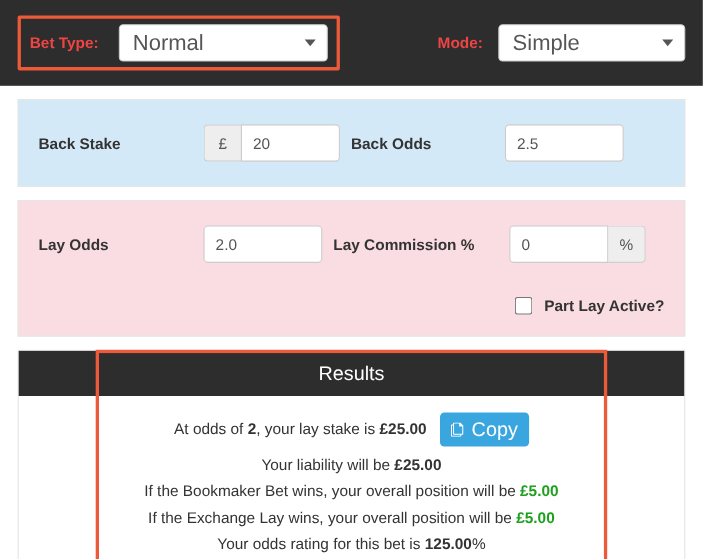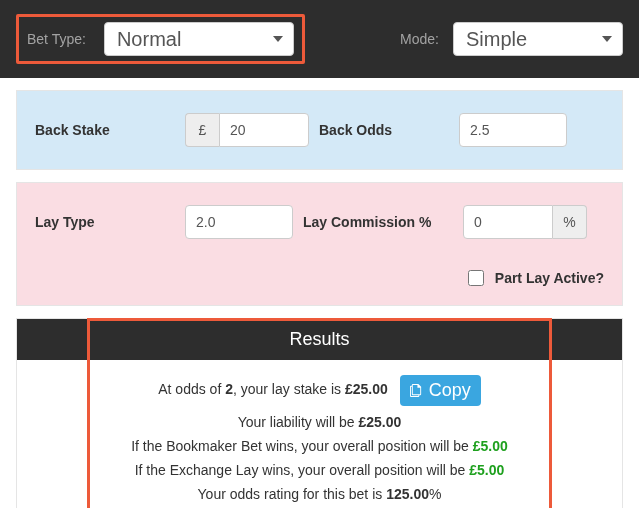--- a/index.html
+++ b/index.html
@@ -12,22 +12,22 @@
   }
   .page { width: 639px; }
   .topbar {
     background: #2d2d2d;
     padding: 14px 16px;
     display: flex;
     align-items: center;
     gap: 10px;
   }
   .topbar .label {
-    color: #a3a3a3;
-    font-weight: normal;
+    color: #ef4444;
+    font-weight: bold;
     font-size: 14px;
   }
   .select {
     position: relative;
     background: #fff;
     border: 1px solid #ccc;
     border-radius: 4px;
     height: 34px;
     display: flex;
     align-items: center;
@@ -180,21 +180,21 @@
         <span class="addon">£</span>
         <input class="text-input w90" value="20" style="">
       </div>
       <span class="field-label mid">Back Odds</span>
       <input class="text-input w120" value="2.5" style="">
     </div>
   </div>
 
   <div class="panel pink">
     <div class="row">
-      <span class="field-label">Lay Type</span>
+      <span class="field-label">Lay Odds</span>
       <input class="text-input w120" style="margin-right: 0px;" value="2.0">
       <span class="field-label mid" style="flex:0 0 160px;">Lay Commission %</span>
       <div class="input-group">
         <input class="text-input w90l" value="0" style="">
         <span class="addon right">%</span>
       </div>
     </div>
     <div class="partlay">
       <input type="checkbox" style="">
       <span>Part Lay Active?</span>

